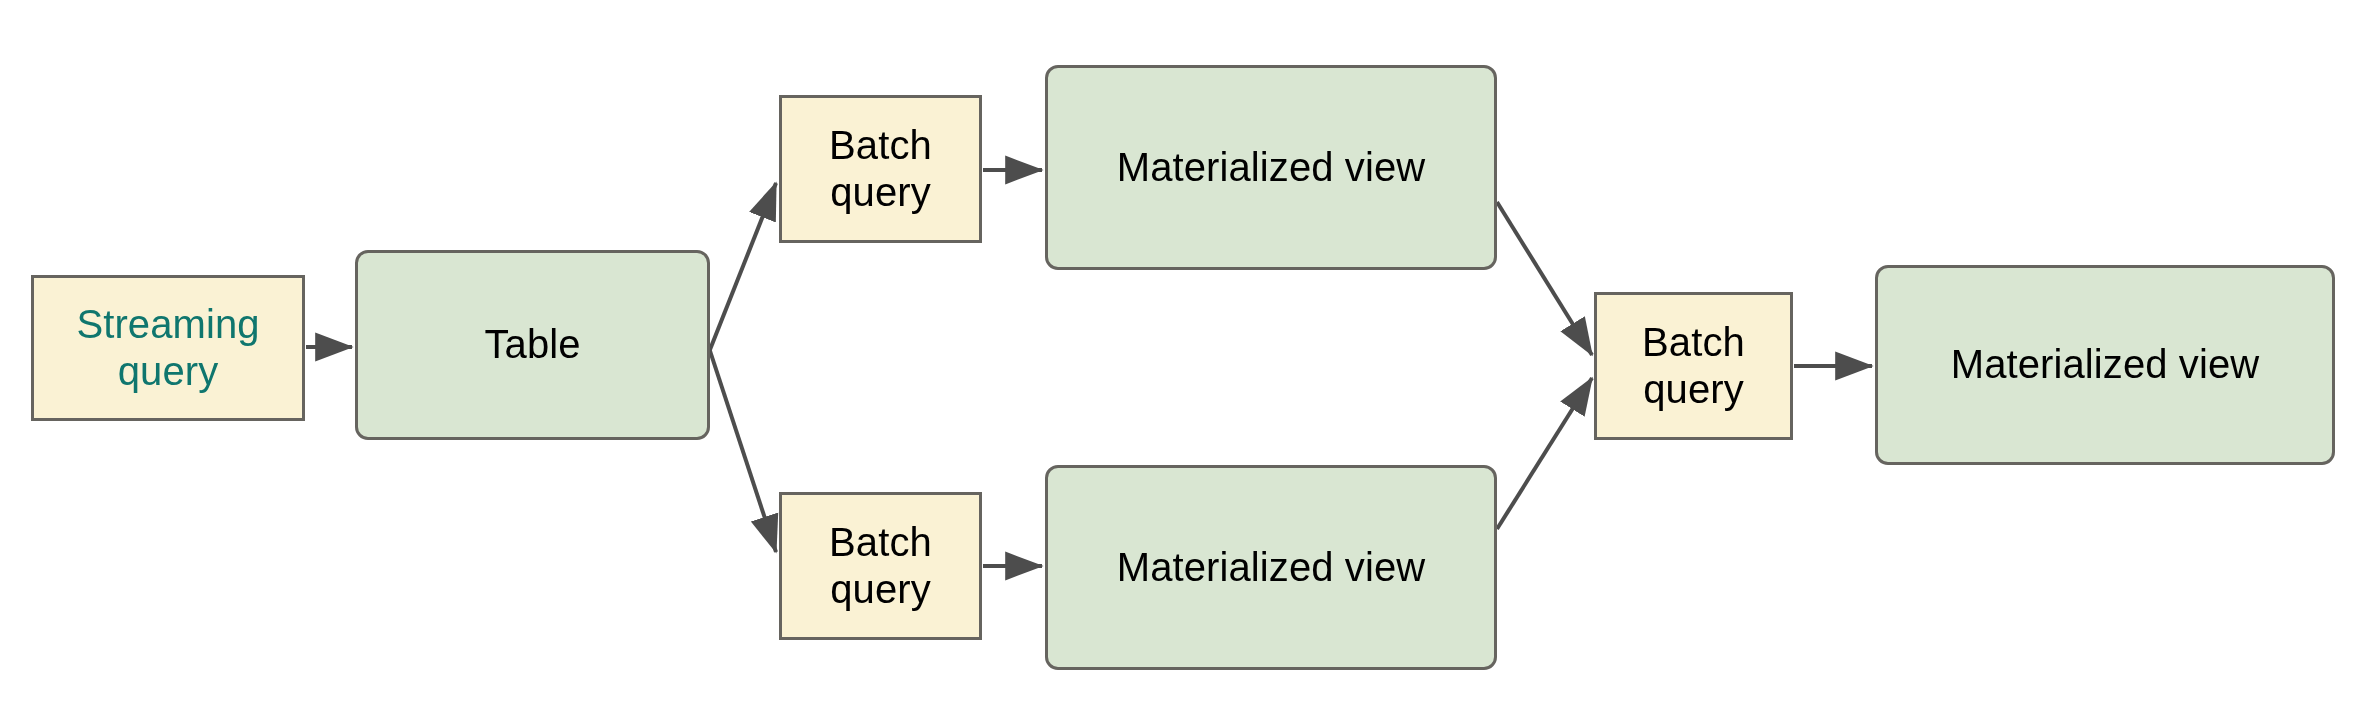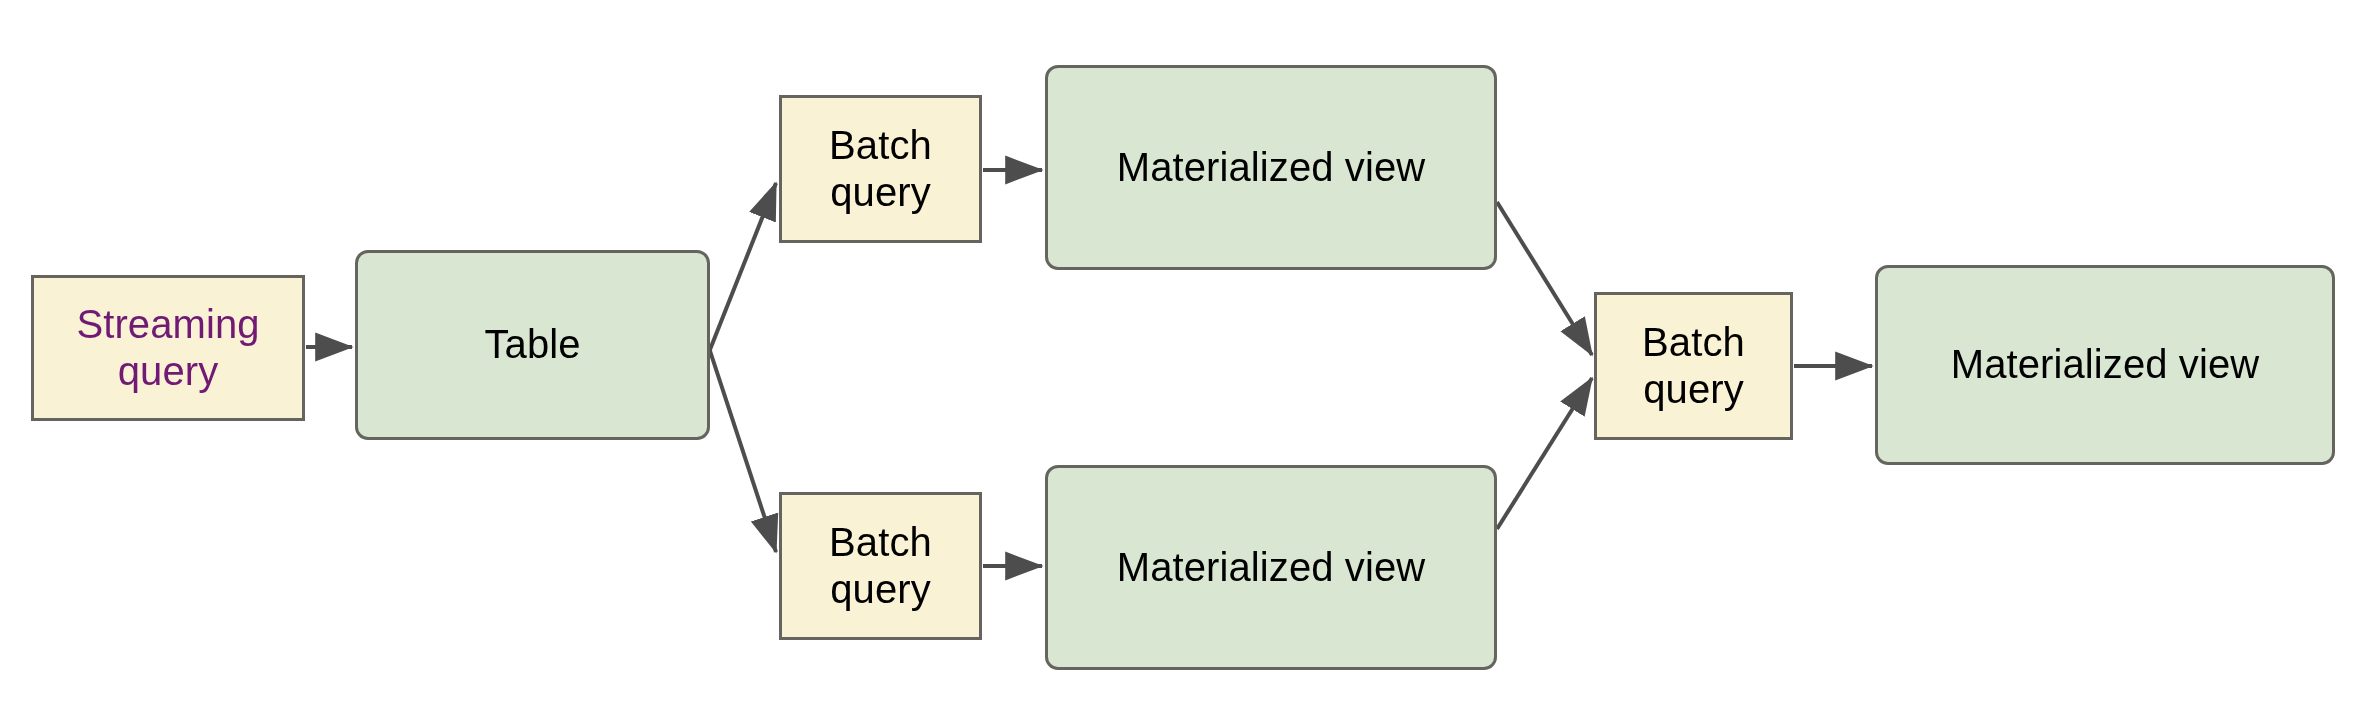--- a/index.html
+++ b/index.html
@@ -75,21 +75,21 @@
 
     <line x1="983" y1="566" x2="1042" y2="566" stroke="#4d4d4d" stroke-width="4" marker-end="url(#arrowhead)"></line>
 
     <line x1="1497" y1="202" x2="1592" y2="355" stroke="#4d4d4d" stroke-width="4" marker-end="url(#arrowhead)"></line>
 
     <line x1="1497" y1="529" x2="1592" y2="378" stroke="#4d4d4d" stroke-width="4" marker-end="url(#arrowhead)"></line>
 
     <line x1="1794" y1="366" x2="1872" y2="366" stroke="#4d4d4d" stroke-width="4" marker-end="url(#arrowhead)"></line>
   </svg>
 
-  <div class="node node-process" style="left: 31px; top: 275px; width: 274px; height: 146px; background: rgb(250, 242, 212); border-color: rgb(102, 100, 95); color: #701a75;">
+  <div class="node node-process" style="left: 31px; top: 275px; width: 274px; height: 146px; background: rgb(250, 242, 212); border-color: rgb(102, 100, 95); color: #0f766e;">
     <span class="node-label">Streaming
 query</span>
   </div>
 
   <div class="node node-store" style="left: 355px; top: 250px; width: 355px; height: 190px; background: rgb(217, 230, 210); border-color: rgb(102, 100, 95); color: rgb(0, 0, 0);">
     <span class="node-label">Table</span>
   </div>
 
   <div class="node node-process" style="left: 779px; top: 95px; width: 203px; height: 148px; background: rgb(250, 242, 212); border-color: rgb(102, 100, 95); color: rgb(0, 0, 0);">
     <span class="node-label">Batch

